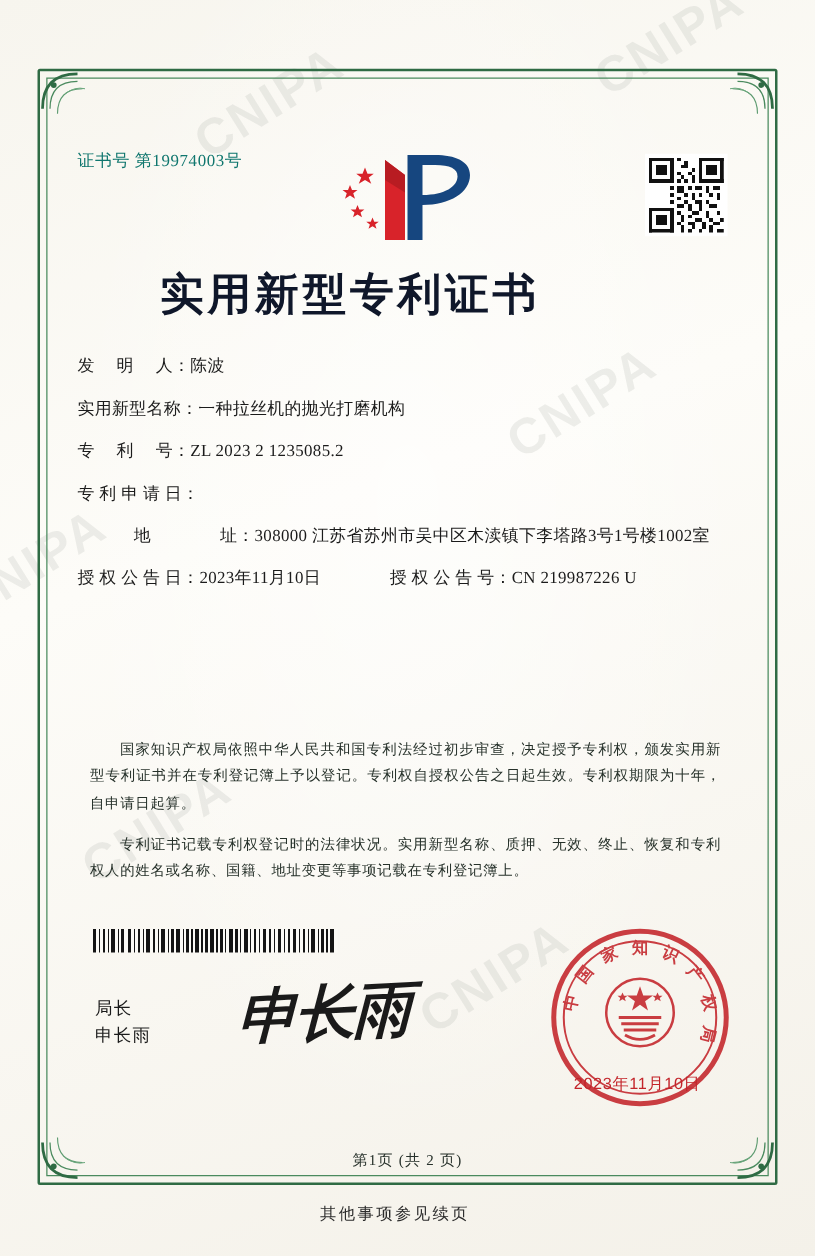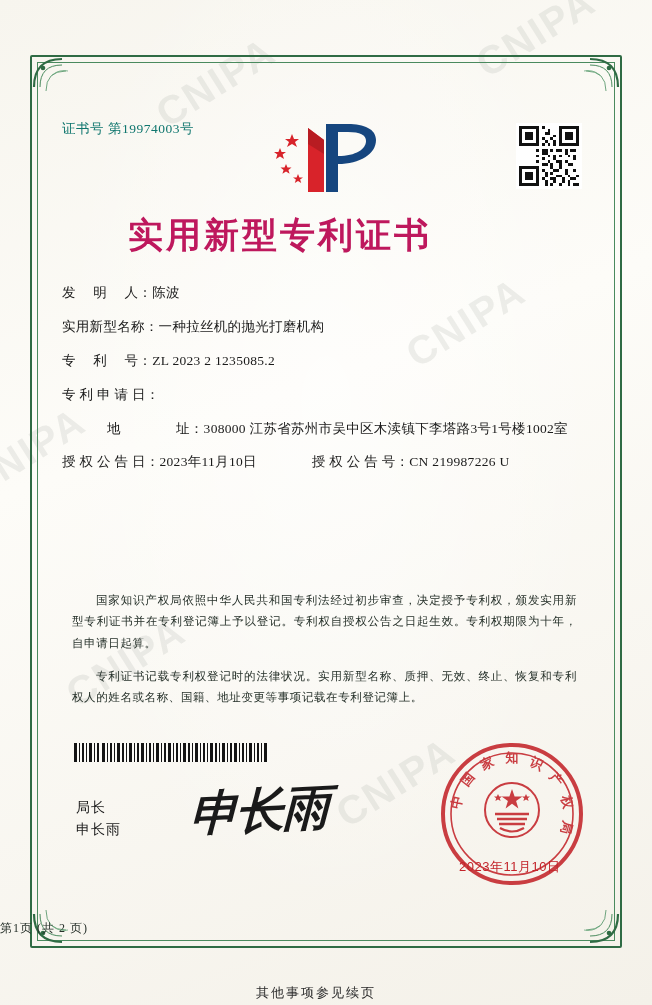--- a/index.html
+++ b/index.html
@@ -104,21 +104,21 @@
 
   
   #doc-title {
     position: absolute;
     left: 0; top: 212px;
     width: 560px;
     text-align: center;
     font-size: 35px;
     font-weight: 700;
     letter-spacing: 3px;
-    color: #be185d;
+    color: #0f172a;
     font-family: "Liberation Sans", sans-serif;
   }
 
   
   #fields {
     position: absolute;
     left: 62px; top: 283px;
     width: 520px;
   }
   .field-row {
@@ -198,28 +198,28 @@
     color: #c3242a;
     font-family: "Liberation Sans", sans-serif;
     letter-spacing: 0.5px;
   }
 
   
   #page-counter {
     position: absolute;
     left: 0; top: 920px;
     width: 652px;
-    text-align: left;
+    text-align: center;
     font-size: 12px;
     color: #27312b;
     letter-spacing: 1px;
   }
   #footnote {
     position: absolute;
-    left: 0; top: 984px;
+    left: 0; top: 962px;
     width: 632px;
     text-align: center;
     font-size: 13px;
     color: #2b2b2b;
     letter-spacing: 2px;
   }
 </style>
 </head>
 <body>
 

